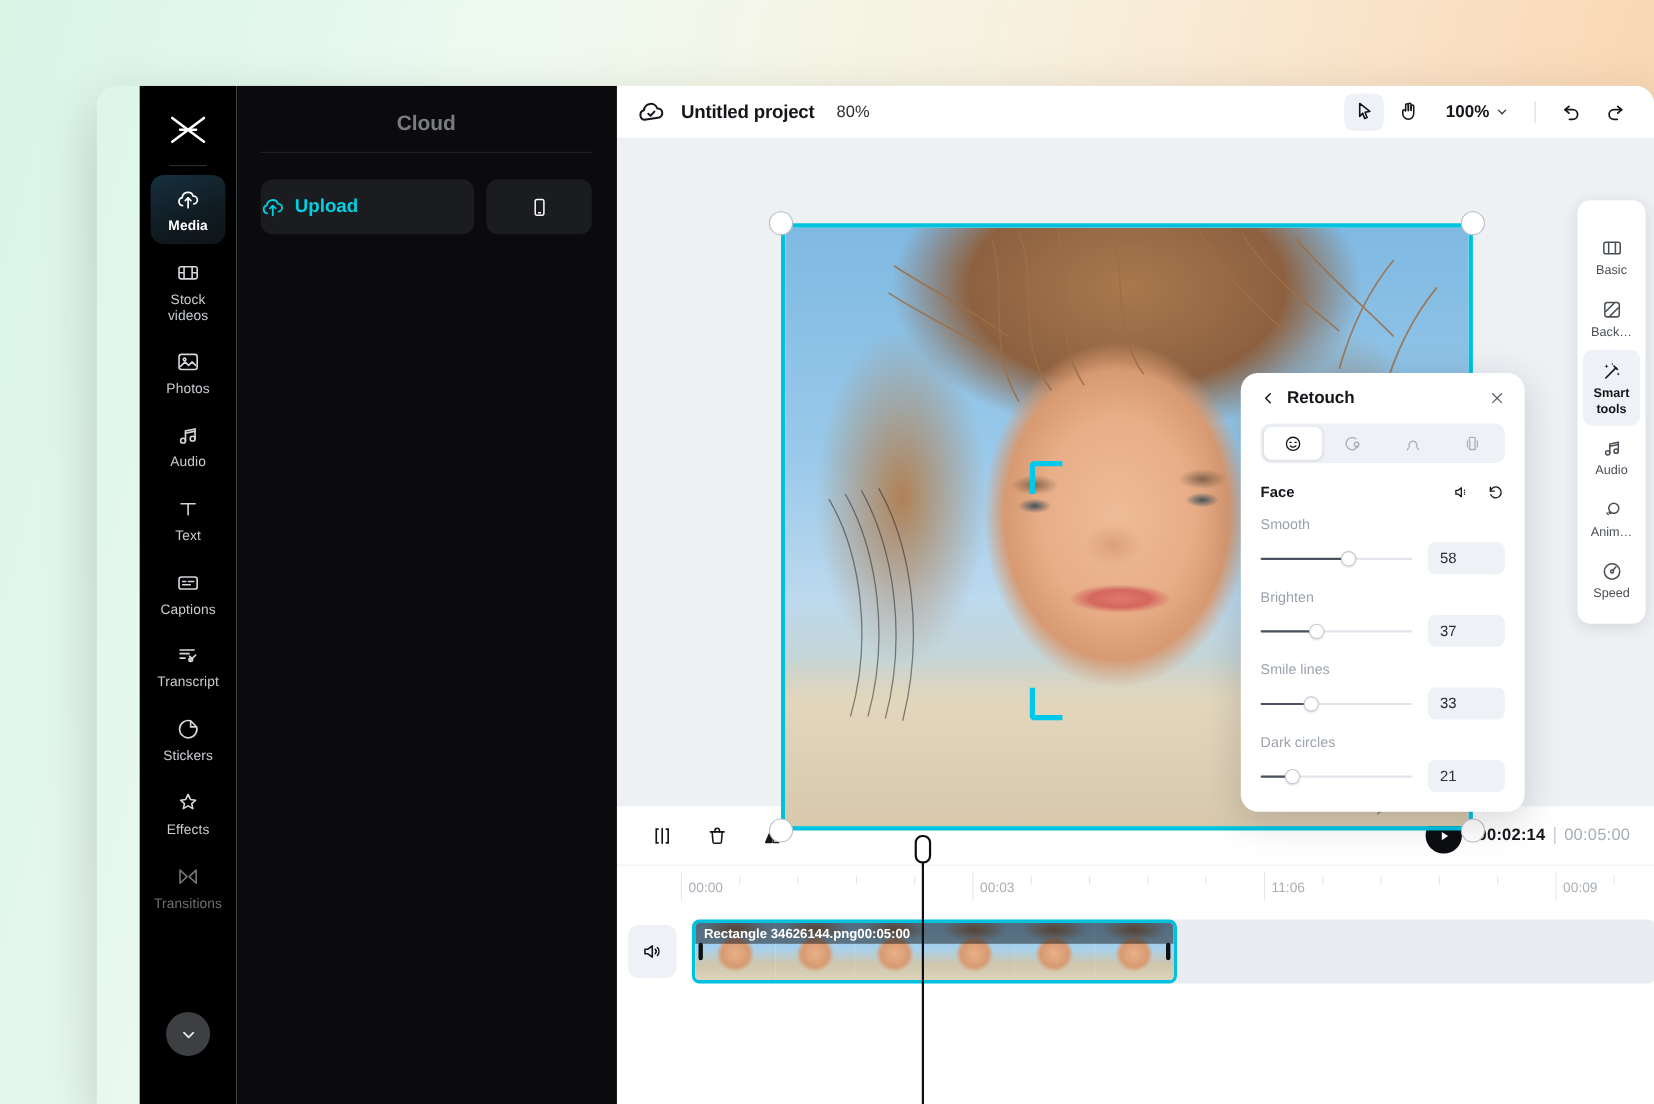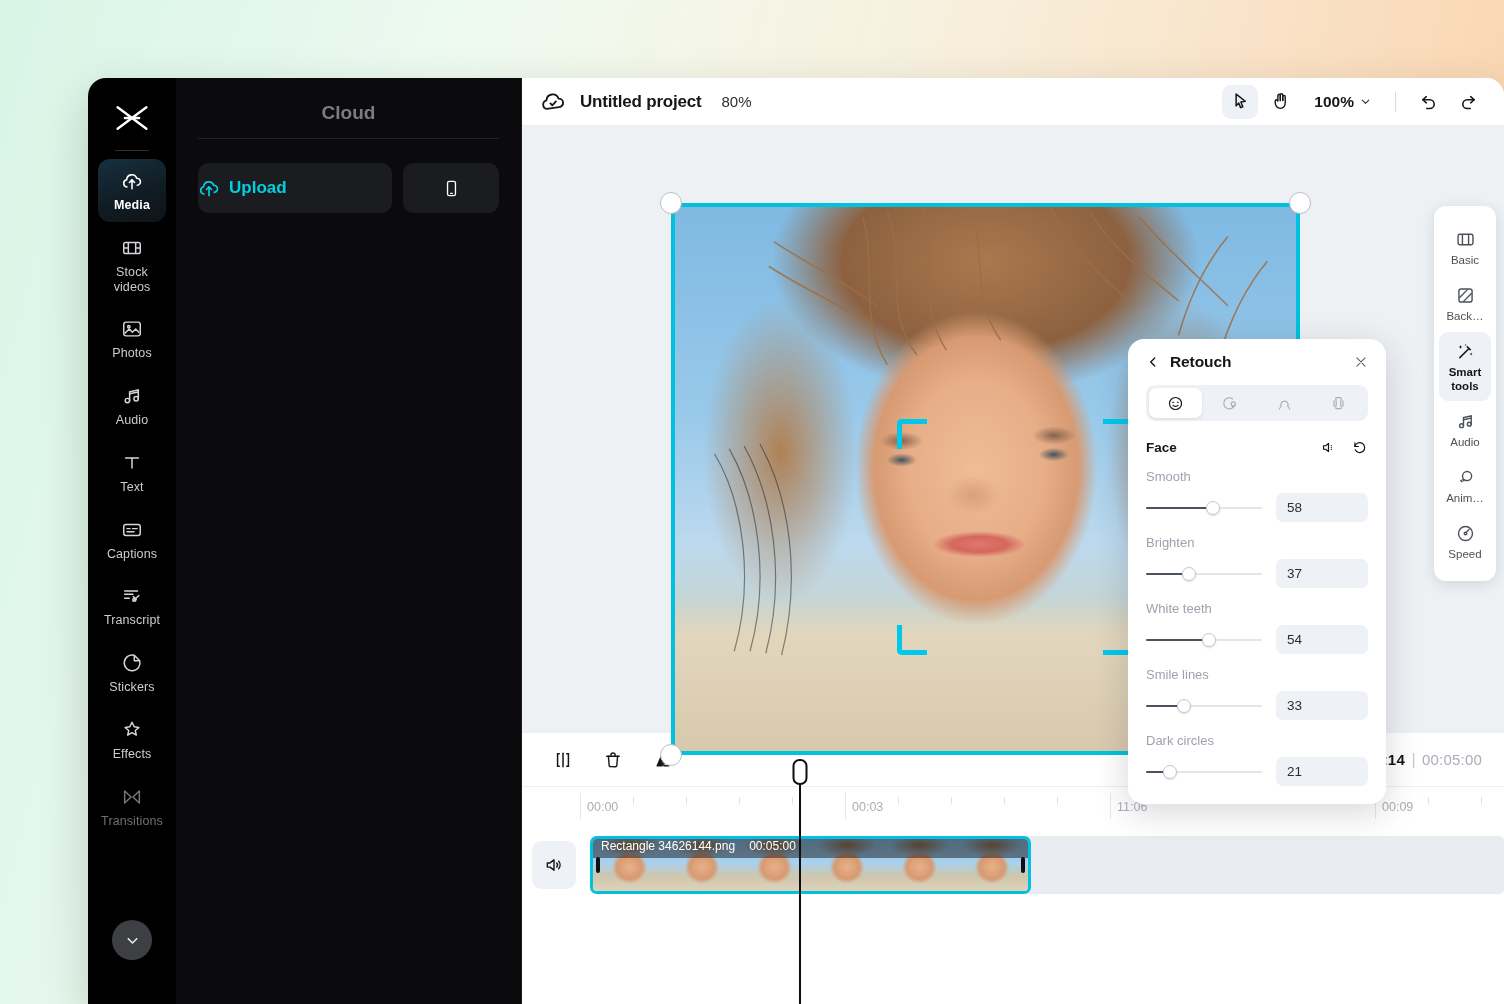--- a/index.html
+++ b/index.html
@@ -27,20 +27,21 @@
   }
 
   
   .rail {
     width: 88px;
     background: #000;
     flex: 0 0 88px;
     position: relative;
     padding-top: 14px;
     overflow: hidden;
+    margin-left: 39px;
   }
   .logo {
     height: 52px; display: flex; align-items: center; justify-content: center;
   }
   .logo svg { width: 36px; height: 30px; }
   .rail-divider {
     width: 34px; height: 1px; background: #2e2e2e;
     margin: 6px auto 8px;
   }
   .rail-item {
@@ -214,22 +215,22 @@
 
   .face-box { position: absolute; left: 222px; top: 212px; width: 236px; height: 236px; }
   .fb-c { position: absolute; width: 30px; height: 30px; border: 5px solid #00c8ea; }
   .fb-tl { left: 0; top: 0; border-right: none; border-bottom: none; border-radius: 5px 0 0 0; }
   .fb-tr { right: 0; top: 0; border-left: none; border-bottom: none; border-radius: 0 5px 0 0; }
   .fb-bl { left: 0; bottom: 0; border-right: none; border-top: none; border-radius: 0 0 0 5px; }
   .fb-br { right: 0; bottom: 0; border-left: none; border-top: none; border-radius: 0 0 5px 0; }
 
   
   .tool-rail {
-    position: absolute; right: 8px; top: 80px;
-    width: 62px; padding: 14px 0 10px;
+    position: absolute; right: 8px; top: 56px;
+    width: 62px; padding: 24px 0 10px;
     background: #fff; border-radius: 12px;
     box-shadow: 0 3px 14px rgba(20,25,35,.13);
     z-index: 6;
   }
   .tool-item {
     padding: 9px 2px 8px; margin: 0 5px 1px;
     border-radius: 9px;
     display: flex; flex-direction: column; align-items: center; gap: 4px;
     cursor: pointer;
   }
@@ -283,21 +284,21 @@
     position: absolute; left: 0; top: 6px; height: 2.6px;
     border-radius: 2px; background: #4a5260;
   }
   .rt-knob {
     position: absolute; top: 0; width: 14px; height: 14px;
     margin-left: -7px; border-radius: 50%;
     background: #fff; border: 1.6px solid #c3c9d1;
     box-shadow: 0 1px 2px rgba(0,0,0,.12);
   }
   .rt-val {
-    width: 92px; height: 29px; border-radius: 7px; background: #eef1f5;
+    width: 70px; height: 29px; border-radius: 7px; background: #eef1f5;
     display: flex; align-items: center; padding-left: 11px;
     font-size: 13.5px; color: #2b2e33; cursor: text;
   }
 
   
   .timeline { flex: 0 0 272px; background: #fff; display: flex; flex-direction: column; }
   .tl-toolbar {
     height: 54px; display: flex; align-items: center; padding: 0 22px;
     border-top: 1px solid #edeff2;
   }
@@ -355,23 +356,23 @@
   .clip-frame {
     flex: 1;
     background:
       radial-gradient(ellipse 30% 40% at 50% 54%, #e8b188 0%, #d79a72 58%, rgba(215,154,114,0) 80%),
       radial-gradient(ellipse 52% 26% at 50% 12%, #9d6f49 0%, rgba(157,111,73,0) 80%),
       linear-gradient(180deg, #8ec3e8 0%, #a8d2ee 45%, #cfc6ac 72%, #ded2bb 100%);
   }
   .clip-label {
     position: absolute; left: 0; right: 0; top: 0; height: 19px;
     background: rgba(20,22,26,.5);
-    display: flex; gap: 14px;
+    display: flex; align-items: center; 
     padding: 0 8px;
-    color: #fff; font-size: 12px; white-space: nowrap; overflow: hidden;
+    color: #fff; font-size: 12px; white-space: nowrap; overflow: hidden; font-weight: bold;
   }
   .clip-handle {
     position: absolute; top: 50%; transform: translateY(-50%);
     width: 4px; height: 16px; background: #0d1114; border-radius: 2px;
   }
   .ch-l { left: 3px; }
   .ch-r { right: 3px; }
 
   .playhead {
     position: absolute; top: 0; bottom: -90px; width: 2px; background: #0c0d10;
@@ -744,31 +745,20 @@
           <div class="rt-ctl">
             <div class="rt-slider">
               <div class="rt-track"></div>
               <div class="rt-fill" style="width:37%"></div>
               <div class="rt-knob" style="left:37%"></div>
             </div>
             <div class="rt-val">37</div>
           </div>
         </div>
 
-        <div class="rt-row">
-          <div class="rt-lbl">White teeth</div>
-          <div class="rt-ctl">
-            <div class="rt-slider">
-              <div class="rt-track"></div>
-              <div class="rt-fill" style="width:54%"></div>
-              <div class="rt-knob" style="left:54%"></div>
-            </div>
-            <div class="rt-val">54</div>
-          </div>
-        </div>
 
         <div class="rt-row">
           <div class="rt-lbl">Smile lines</div>
           <div class="rt-ctl">
             <div class="rt-slider">
               <div class="rt-track"></div>
               <div class="rt-fill" style="width:33%"></div>
               <div class="rt-knob" style="left:33%"></div>
             </div>
             <div class="rt-val">33</div>

